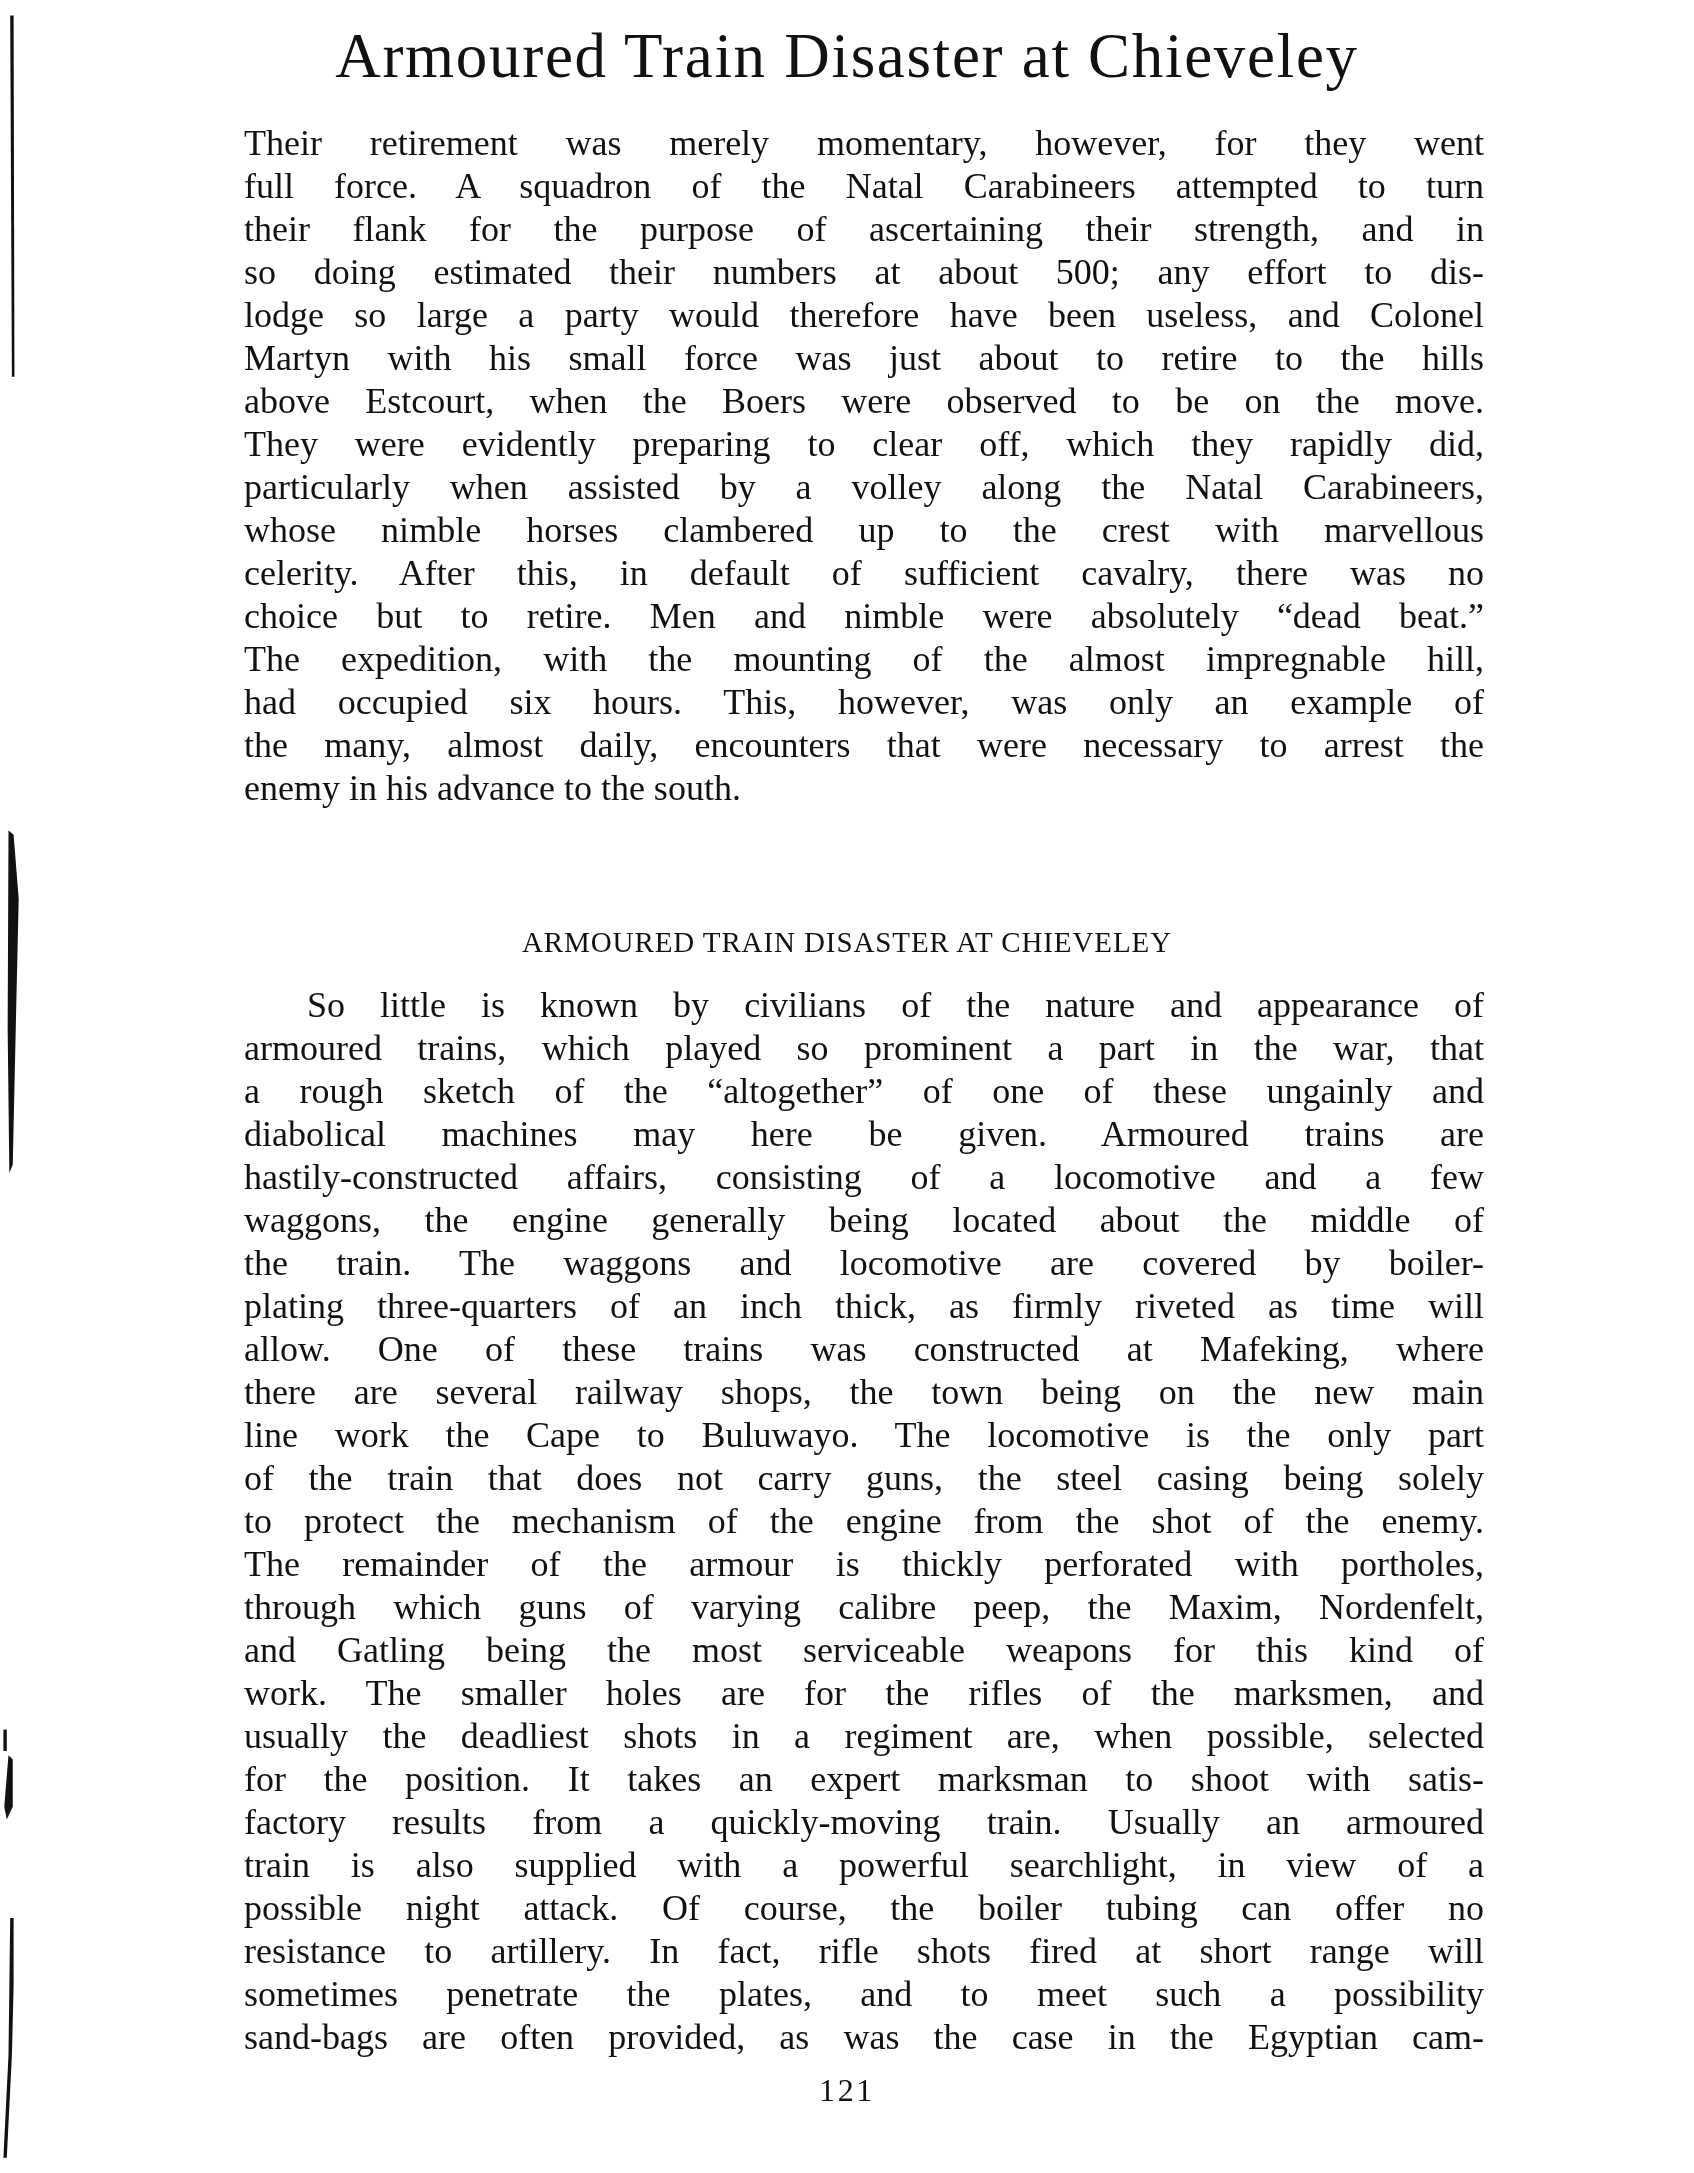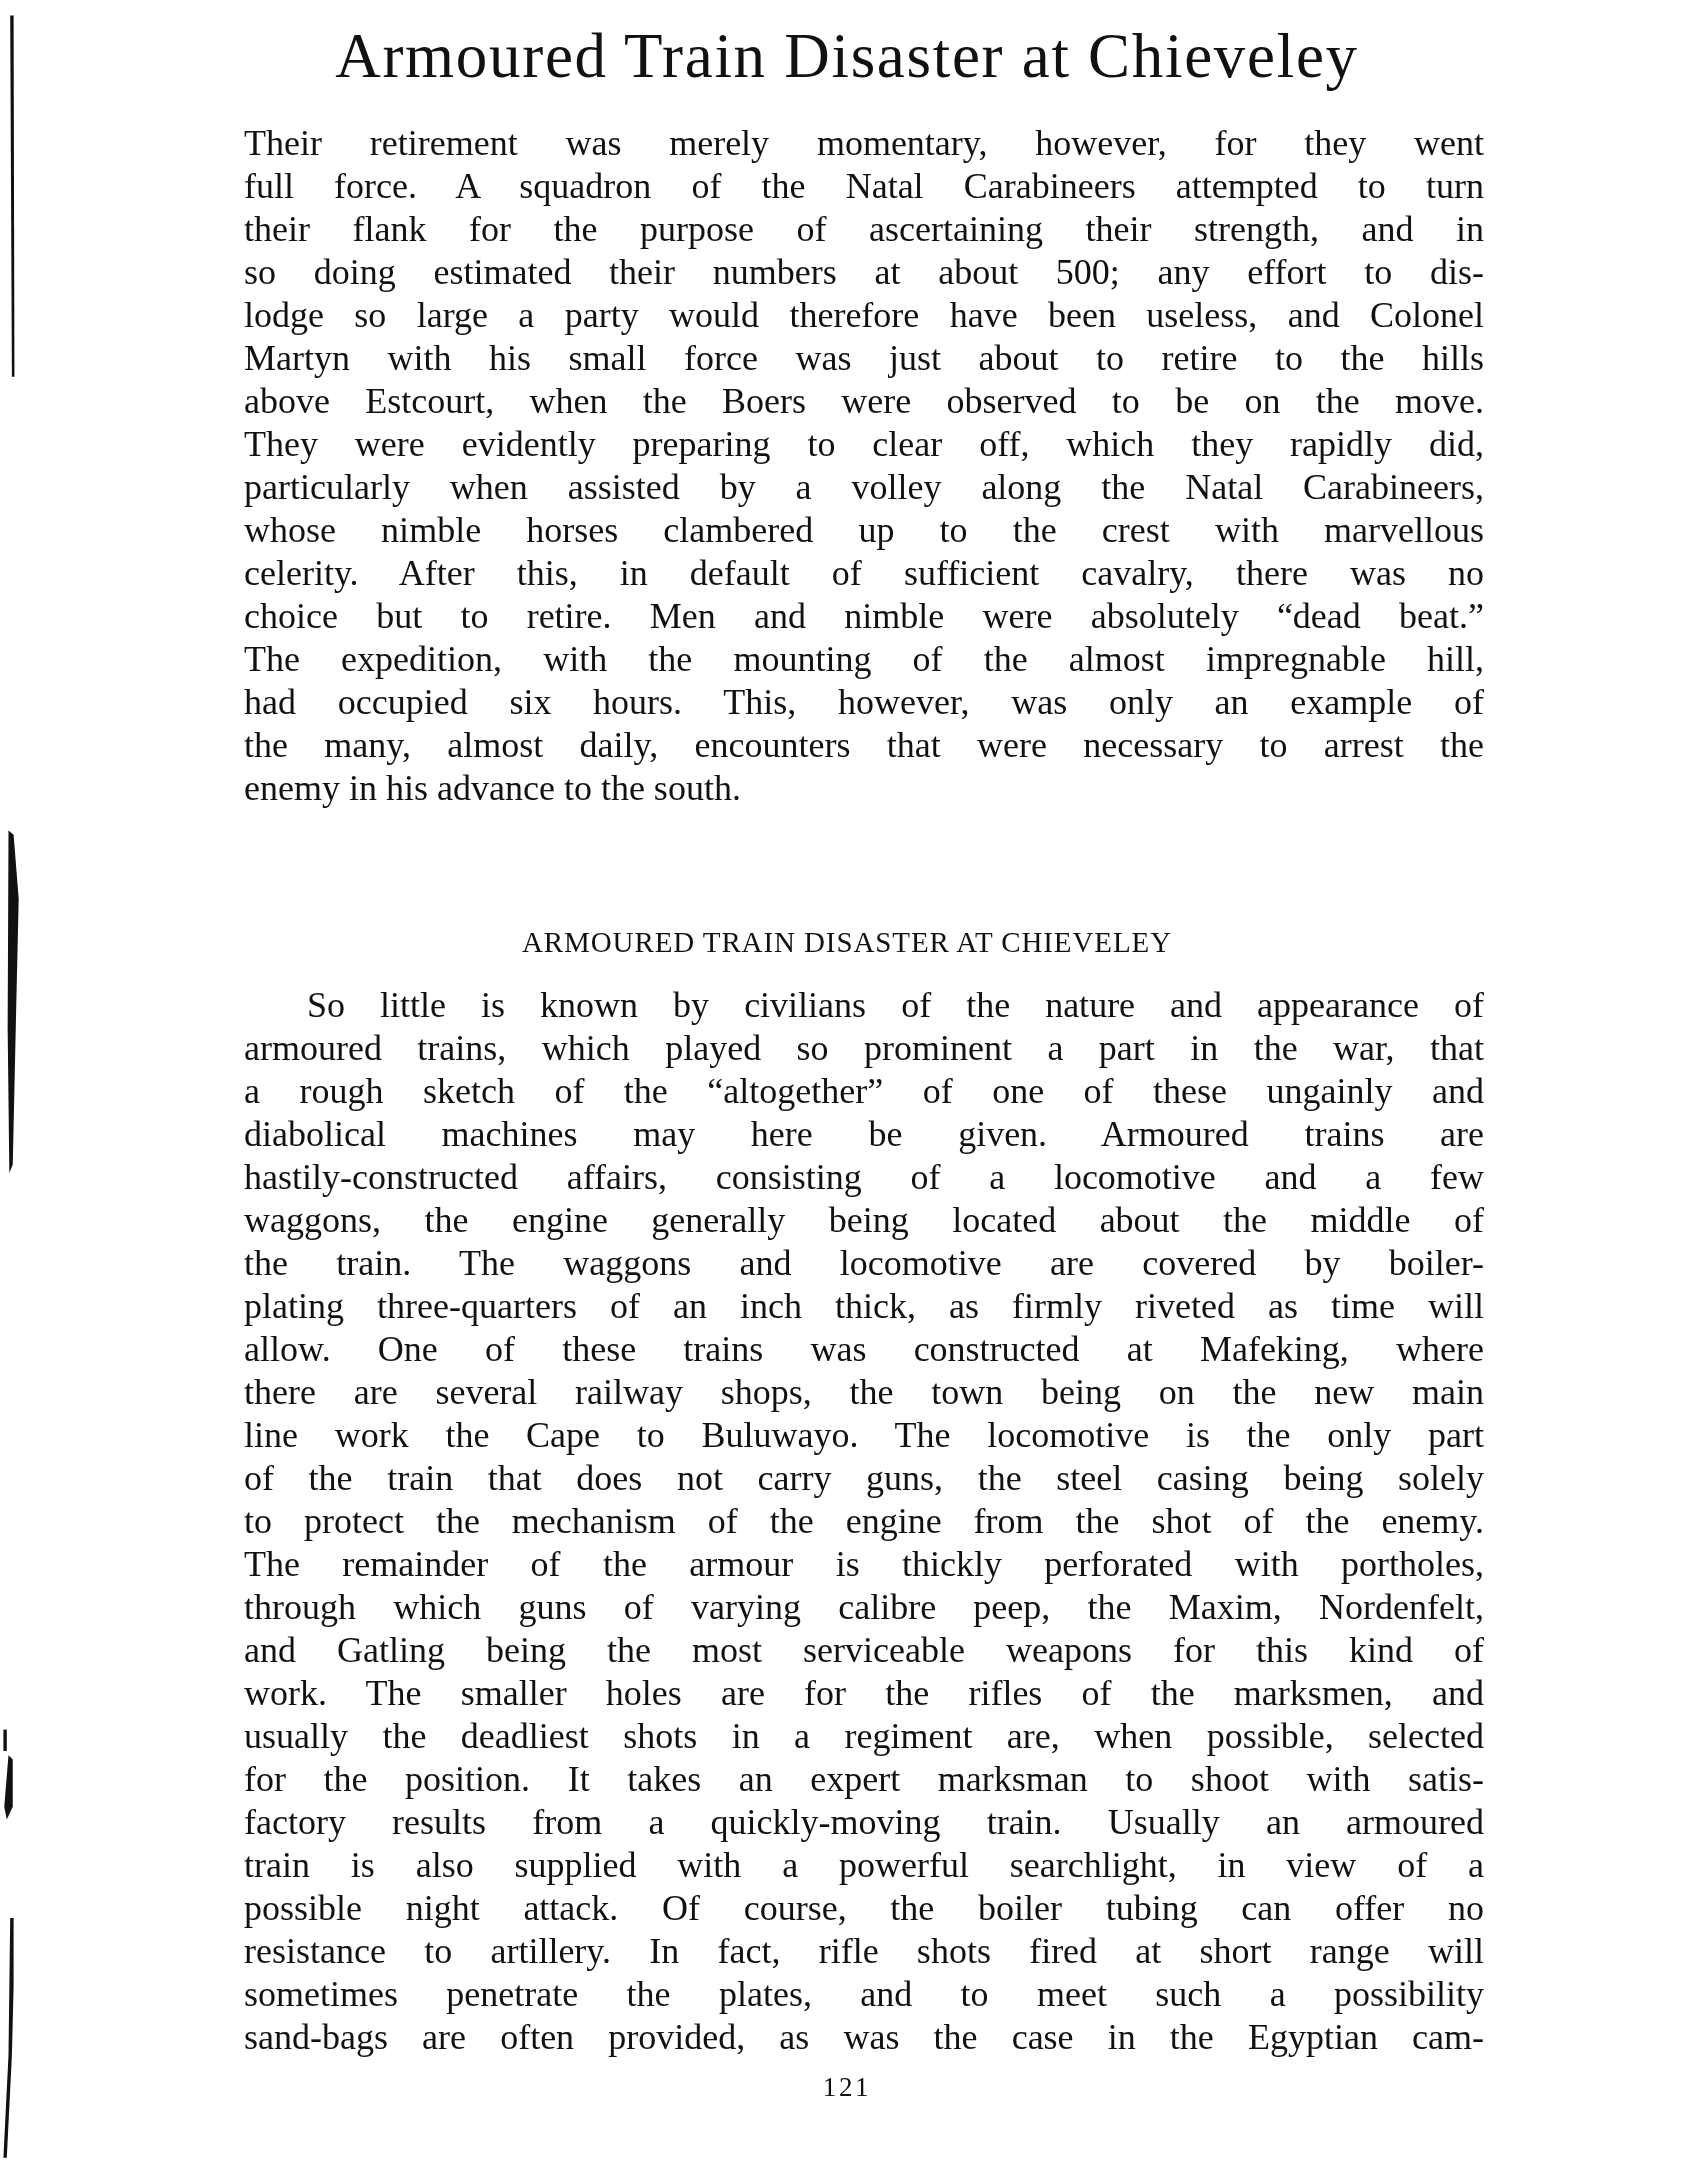--- a/index.html
+++ b/index.html
@@ -68,21 +68,21 @@
       margin: 0;
       font-weight: normal;
     }
     .para-2 { top: 984px; }
     .page-number {
       position: absolute;
       top: 2072px;
       left: 0;
       width: 1694px;
       text-align: center;
-      font-size: 27px;
+      font-size: 32px;
       letter-spacing: 2.6px;
     }
   </style>
 </head>
 <body>
 
 <svg class="scan-edge" viewBox="0 0 40 2539" preserveAspectRatio="none">
   <path d="M12 18 L16 18 L17 440 L14 440 Z" fill="#111"></path>
   <path d="M10 970 L16 975 L22 1050 L19 1180 L15 1360 L11 1370 L9 1200 Z" fill="#111"></path>
   <path d="M4 2020 L8 2020 L8 2045 L4 2045 Z" fill="#111"></path>

